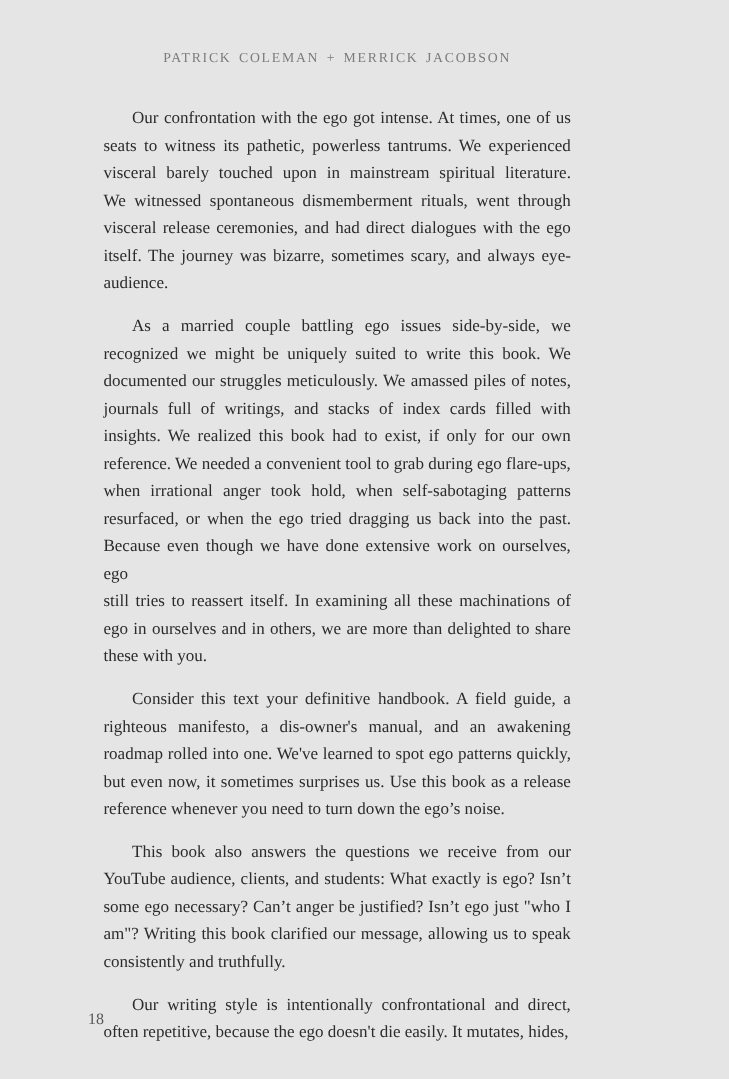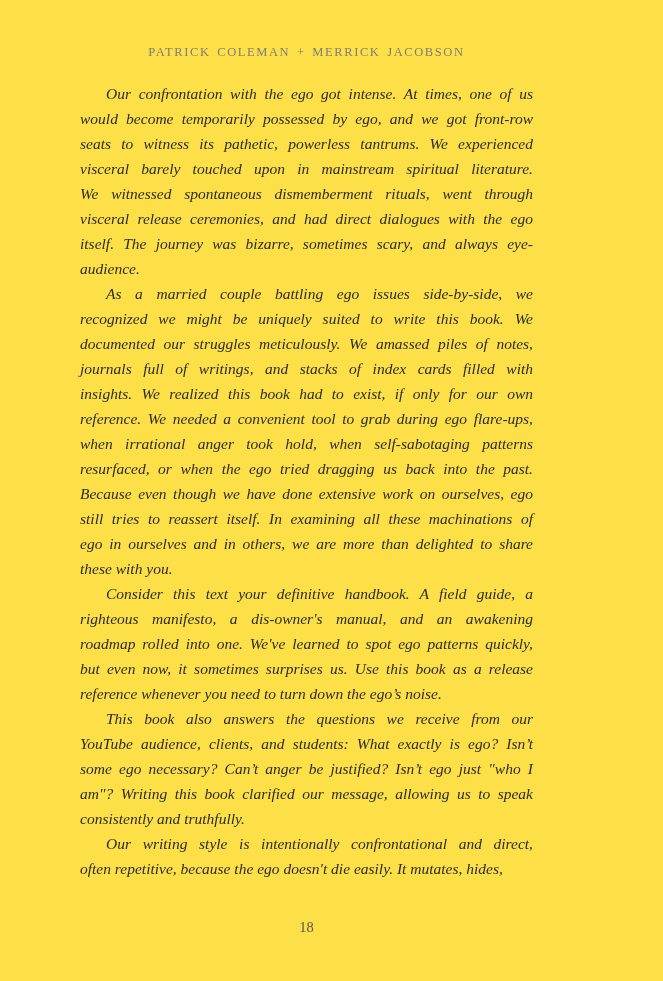--- a/index.html
+++ b/index.html
@@ -4,21 +4,21 @@
 <style>
   html, body {
     margin: 0;
     padding: 0;
     background: #ffffff;
   }
   .page {
     position: relative;
     width: 663px;
     height: 981px;
-    background: #fde047;
+    background: #e5e5e5;
     font-family: "Liberation Serif", "DejaVu Serif", serif;
     overflow: hidden;
   }
   .running-header {
     position: absolute;
     top: 45px;
     left: 80px;
     width: 453px;
     text-align: center;
     font-size: 12.5px;
@@ -29,47 +29,45 @@
   }
   .body-text {
     position: absolute;
     top: 81px;
     left: 80px;
     width: 453px;
     font-size: 15.5px;
     line-height: 25px;
     color: #2b2b2b;
   }
-  .paragraph { margin: 0; font-style: italic; }
+  .paragraph { margin: 14px; }
   .line {
     text-align: justify;
     text-align-last: justify;
   }
   .line.last { text-align-last: left; }
   .line.first { text-indent: 26px; }
   .page-number {
     position: absolute;
     top: 919px;
     left: 80px;
     width: 453px;
-    text-align: center;
     font-size: 14.5px;
     color: #565656;
   }
 </style>
 </head>
 <body>
 
 <div class="page">
   <div class="running-header">PATRICK COLEMAN + MERRICK JACOBSON</div>
 
   <div class="body-text">
       <div class="paragraph">
         <div class="line first">Our confrontation with the ego got intense. At times, one of us</div>
-        <div class="line">would become temporarily possessed by ego, and we got front-row</div>
         <div class="line">seats to witness its pathetic, powerless tantrums. We experienced</div>
         <div class="line">visceral barely touched upon in mainstream spiritual literature.</div>
         <div class="line">We witnessed spontaneous dismemberment rituals,  went through</div>
         <div class="line">visceral release ceremonies, and had direct dialogues with the ego</div>
         <div class="line">itself. The journey was bizarre, sometimes scary, and always eye-</div>
         <div class="line last">audience.</div>
       </div>
       <div class="paragraph">
         <div class="line first">As a married couple battling ego issues side-by-side, we</div>
         <div class="line">recognized we might be uniquely suited to write this book. We</div>

